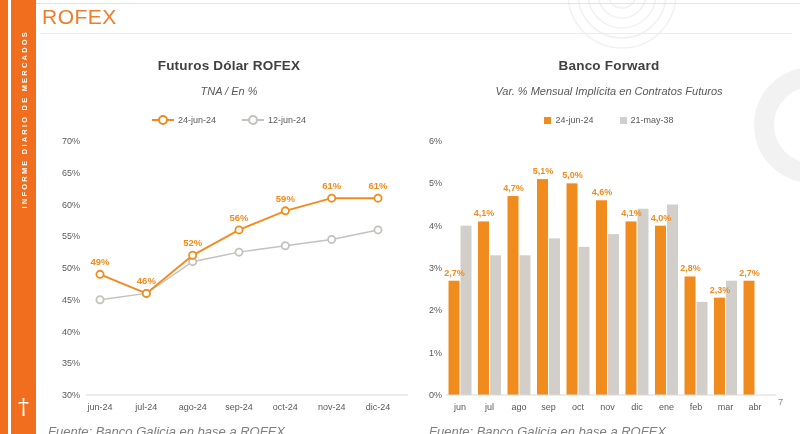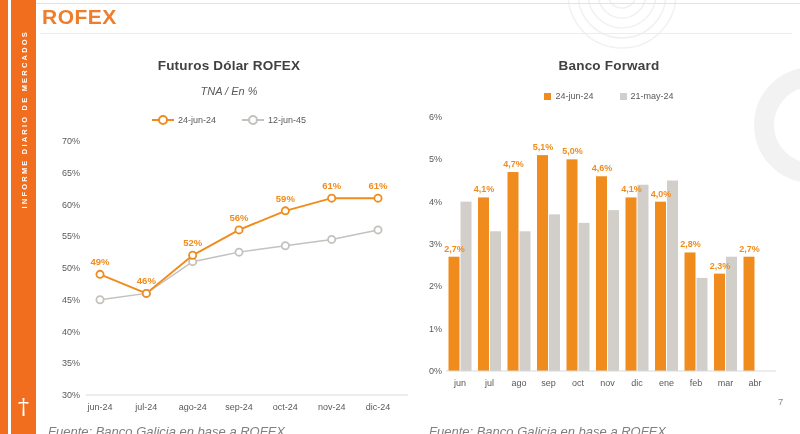--- a/index.html
+++ b/index.html
@@ -18,21 +18,21 @@
     color:#ffffff;font-size:7.5px;font-weight:bold;letter-spacing:2.2px;white-space:nowrap;
   }
   .dagger{
     position:absolute;left:0;right:0;bottom:16px;text-align:center;
     color:#ffffff;font-size:22px;font-family:"DejaVu Serif",serif;line-height:1;
   }
   
   .topline{position:absolute;left:36px;top:3px;width:764px;height:1px;background:#E3E3E3;}
   .page-title{
     position:absolute;left:42px;top:5px;margin:0;
-    color:#EE7D2C;font-size:21px;font-weight:700;letter-spacing:0.5px;
+    color:#EE7D2C;font-size:21px;font-weight:400;letter-spacing:0.5px;
   }
   .title-underline{position:absolute;left:40px;top:33px;width:752px;height:1px;background:#ECECEC;}
   
   .chart{position:absolute;top:46px;height:375px;}
   .chart-left{left:40px;width:378px;}
   .chart-right{left:424px;width:370px;}
   .chart h2{
     margin:12px;text-align:center;color:#414141;font-size:13.5px;font-weight:600;letter-spacing:.2px;
   }
   .chart .subtitle{
@@ -91,21 +91,21 @@
       <div class="legend-item">
         <span class="lg-line" style="background: rgb(240, 140, 30);">
             <span class="dot" style="border-color: rgb(240, 140, 30);"></span>
           </span>
         <span>24-jun-24</span>
       </div>
       <div class="legend-item">
         <span class="lg-line" style="background: rgb(196, 193, 190);">
             <span class="dot" style="border-color: rgb(196, 193, 190);"></span>
           </span>
-        <span>12-jun-45</span>
+        <span>12-jun-24</span>
       </div>
     </div>
     <svg class="plot" id="line-chart" width="378" height="290" viewBox="0 0 378 290">
         <text x="40" y="15" text-anchor="end" font-size="9" fill="#595959">70%</text>
         <text x="40" y="46.75" text-anchor="end" font-size="9" fill="#595959">65%</text>
         <text x="40" y="78.5" text-anchor="end" font-size="9" fill="#595959">60%</text>
         <text x="40" y="110.25" text-anchor="end" font-size="9" fill="#595959">55%</text>
         <text x="40" y="142" text-anchor="end" font-size="9" fill="#595959">50%</text>
         <text x="40" y="173.75" text-anchor="end" font-size="9" fill="#595959">45%</text>
         <text x="40" y="205.5" text-anchor="end" font-size="9" fill="#595959">40%</text>
@@ -141,28 +141,29 @@
         <text x="199" y="91.9" text-anchor="middle" font-size="9.5" font-weight="bold" fill="#F08C1E">56%</text>
         <text x="245.33333333333334" y="72.85" text-anchor="middle" font-size="9.5" font-weight="bold" fill="#F08C1E">59%</text>
         <text x="291.66666666666663" y="60.150000000000006" text-anchor="middle" font-size="9.5" font-weight="bold" fill="#F08C1E">61%</text>
         <text x="338" y="60.150000000000006" text-anchor="middle" font-size="9.5" font-weight="bold" fill="#F08C1E">61%</text>
       </svg>
     <div class="source">Fuente: Banco Galicia en base a ROFEX.</div>
   </section>
 
   <section class="chart chart-right">
     <h2>Banco Forward</h2>
+    <div class="subtitle">Var. % Mensual Implícita en Contratos Futuros</div>
     <div class="legend">
       <div class="legend-item">
         <span class="lg-sq" style="background: rgb(240, 140, 30);"></span>
         <span>24-jun-24</span>
       </div>
       <div class="legend-item">
         <span class="lg-sq" style="background: rgb(210, 207, 203);"></span>
-        <span>21-may-24</span>
+        <span>21-may-38</span>
       </div>
     </div>
     <svg class="plot" id="bar-chart" width="370" height="290" viewBox="0 0 370 290">
         <text x="18" y="15" text-anchor="end" font-size="9" fill="#595959">6%</text>
         <text x="18" y="57.333333333333314" text-anchor="end" font-size="9" fill="#595959">5%</text>
         <text x="18" y="99.66666666666669" text-anchor="end" font-size="9" fill="#595959">4%</text>
         <text x="18" y="142" text-anchor="end" font-size="9" fill="#595959">3%</text>
         <text x="18" y="184.33333333333334" text-anchor="end" font-size="9" fill="#595959">2%</text>
         <text x="18" y="226.66666666666669" text-anchor="end" font-size="9" fill="#595959">1%</text>
         <text x="18" y="269" text-anchor="end" font-size="9" fill="#595959">0%</text>

